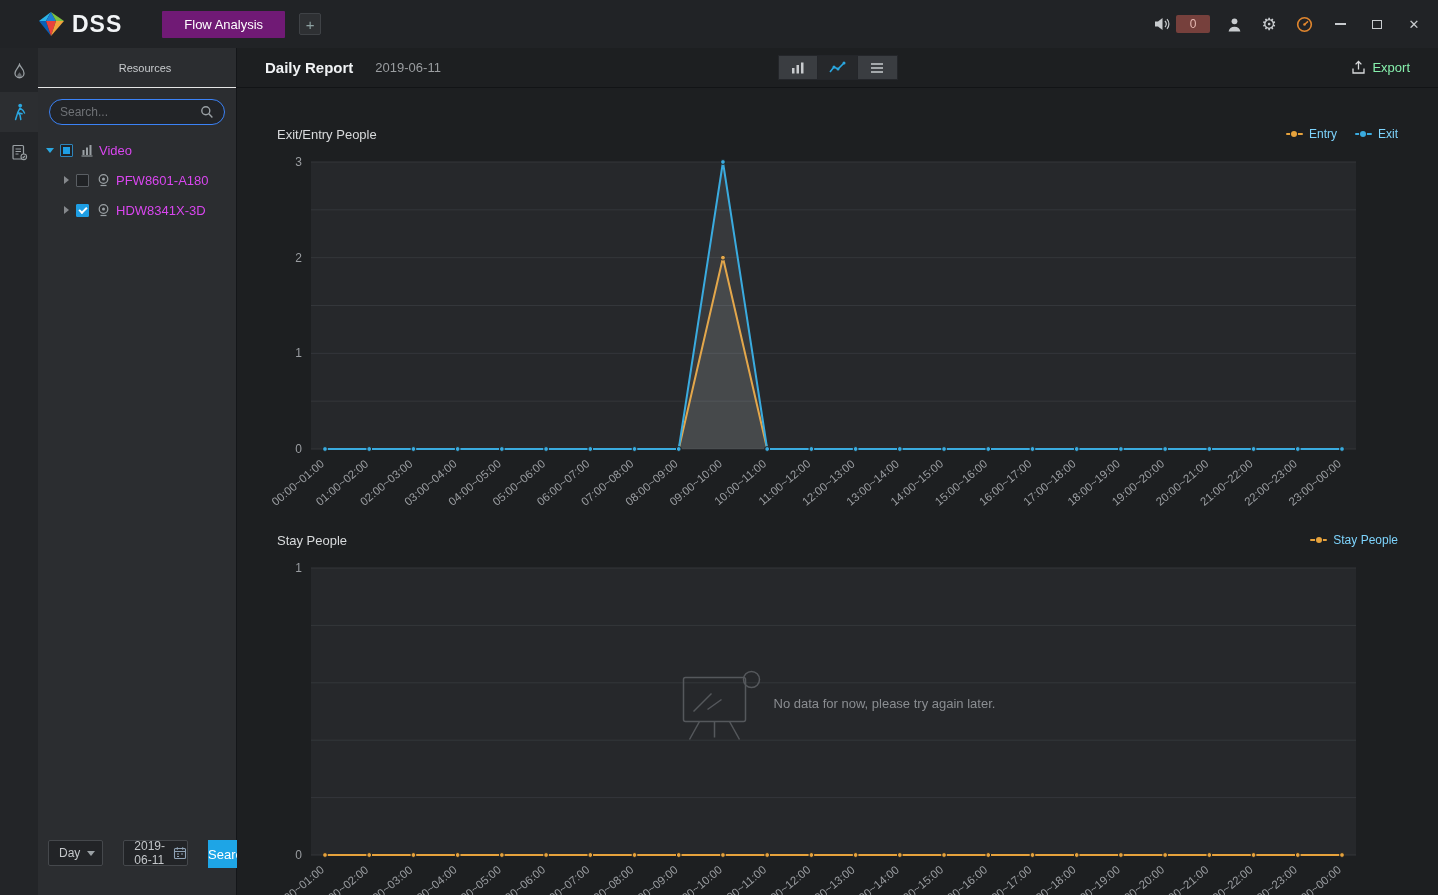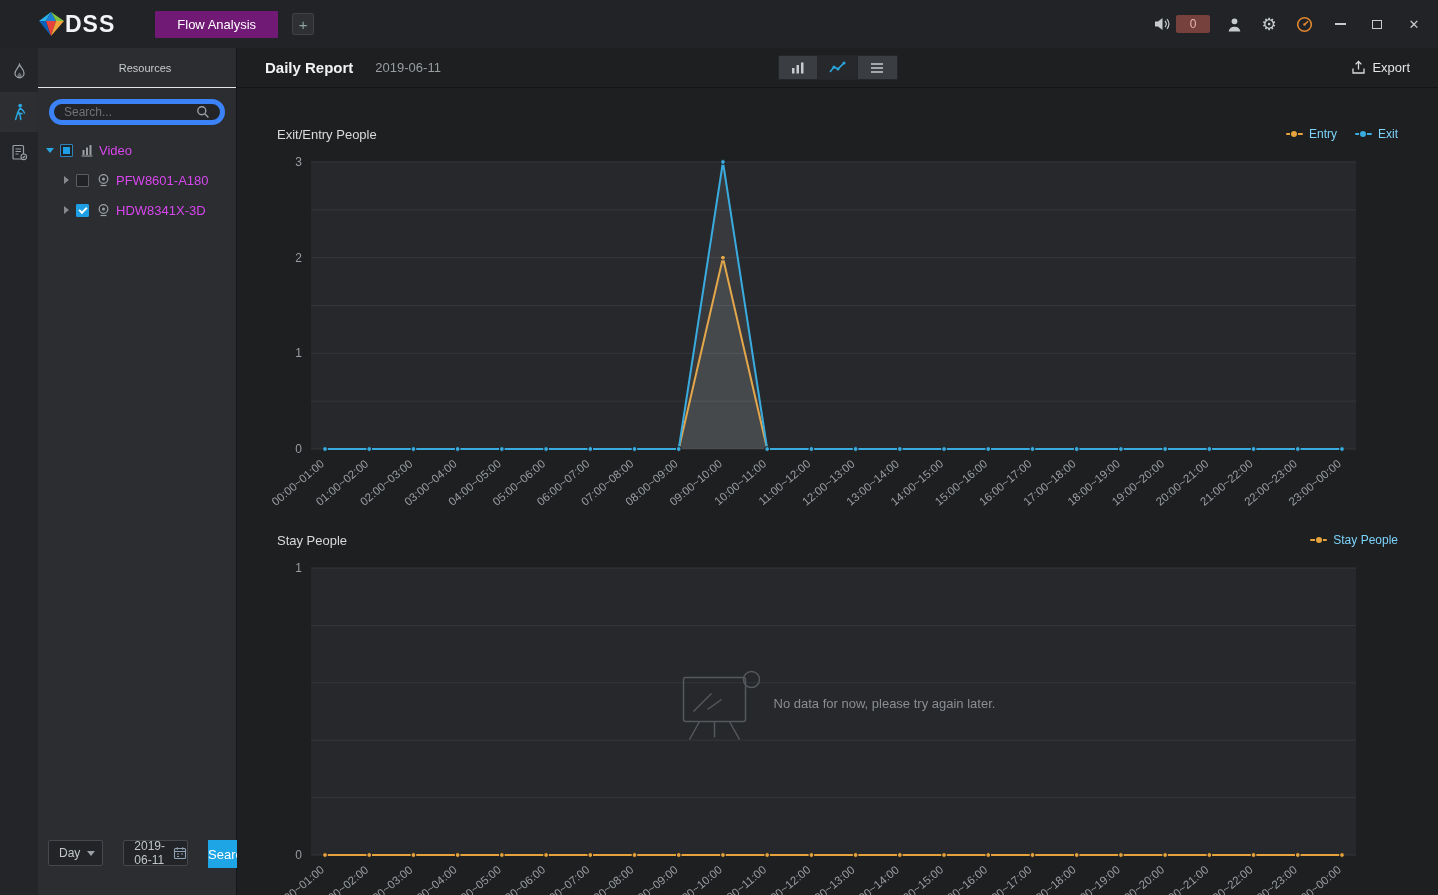--- a/index.html
+++ b/index.html
@@ -4,21 +4,21 @@
 <style>
   * { box-sizing: border-box; margin: 0; padding: 0; }
   html,body { width:1438px; height:895px; overflow:hidden; background:#1d1f21;
     font-family:"Liberation Sans", sans-serif; }
   button { font-family:inherit; background:none; border:none; cursor:pointer; }
 
   .window { width:1438px; height:895px; display:flex; flex-direction:column; }
 
   
   .titlebar { height:48px; background:#212326; display:flex; align-items:center; flex:none; }
-  .logo { display:flex; align-items:center; padding-left:38px; }
+  .logo { display:flex; align-items:center; gap:7px; padding-left:38px; }
   .logo-text { color:#f2f4f6; font-size:23px; font-weight:bold; letter-spacing:1px; }
   .tab { margin-left:40px; height:27px; padding:0 22px; background:#701a75; color:#fff;
     font-size:13px; display:flex; align-items:center; border-radius:1px; }
   .add-tab { margin-left:14px; width:22px; height:22px; background:#2e3033; border:1px solid #3f4246;
     color:#8fa3a3; font-size:15px; line-height:1; border-radius:2px; }
   .tb-right { margin-left:auto; display:flex; align-items:center; gap:13px; padding-right:12px; }
   .sound-group { display:flex; align-items:center; gap:5px; }
   .badge { min-width:34px; height:18px; background:#76403c; color:#e6b8b2; font-size:12px;
     display:inline-flex; align-items:center; justify-content:center; border-radius:2px; padding:0 8px; }
   .tb-btn { display:flex; align-items:center; justify-content:center; width:22px; height:22px; }
@@ -33,21 +33,21 @@
 
   .iconbar { width:38px; background:#232528; display:flex; flex-direction:column; align-items:center;
     padding-top:4px; flex:none; }
   .side-icon { width:38px; height:40px; display:flex; align-items:center; justify-content:center; }
   .side-icon.active { background:#2c2e31; }
 
   .resources { width:199px; background:#2b2d30; border-right:1px solid #141619; display:flex;
     flex-direction:column; flex:none; }
   .res-header { height:40px; line-height:40px; padding-left:16px; color:#c8cbce; font-size:11px;
     border-bottom:1px solid #e5e5e5;text-align:center; }
-  .search-box { margin:11px 11px 4px; height:26px; background:#222427; border:5px solid #3b82f6;
+  .search-box { margin:11px 11px 4px; height:26px; background:#222427; border:1px solid #3b82f6;
     border-radius:13px; display:flex; align-items:center; padding:0 10px; }
   .search-input { flex:1; background:transparent; border:none; outline:none; color:#c0c3c6;
     font-size:12px; min-width:0; }
   .search-input::placeholder { color:#6f7276; }
 
   .tree { margin-top:6px; }
   .tree-row { height:30px; display:flex; align-items:center; font-size:13px; color:#d946ef; }
   .tree-row.root { padding-left:8px; }
   .tree-row.device { padding-left:26px; }
   .caret-down { width:0; height:0; border-left:4.5px solid transparent; border-right:4.5px solid transparent;
@@ -76,21 +76,21 @@
   .main { flex:1; display:flex; flex-direction:column; background:#1d1f21; min-width:0; }
   .report-header { height:40px; flex:none; display:flex; align-items:center; padding:0 28px;
     border-bottom:1px solid #121416; position:relative; }
   .rh-title { color:#f0f2f4; font-size:15px; font-weight:bold; }
   .rh-date { margin-left:22px; color:#9a9da0; font-size:13px; }
   .view-toggles { position:absolute; left:50%; transform:translateX(-50%); display:flex; }
   .toggle { width:40px; height:25px; background:#3a3d41; border:1px solid #24262a; display:flex;
     align-items:center; justify-content:center; }
   .toggle + .toggle { border-left:none; }
   .toggle.active { background:#26282b; }
-  .export { margin-left:auto; display:flex; align-items:flex-start; gap:6px; color:#e5e5e5; font-size:13px; }
+  .export { margin-left:auto; display:flex; align-items:flex-start; gap:6px; color:#86efac; font-size:13px; }
 
   .charts { flex:1; padding:36px 40px 0; overflow:hidden; }
   .chart-title-row { display:flex; align-items:center; height:20px; margin-bottom:6px; }
   .chart-title { color:#d8dadc; font-size:13px; }
   .legend { margin-left:auto; display:flex; gap:18px; align-items:flex-start; color:#7dd3fc; font-size:12px; }
   .legend-item { display:inline-flex; align-items:center; gap:6px; }
   .legend-mark { display:inline-block; width:17px; height:2px; border-radius:1px; position:relative; }
   .legend-dot { position:absolute; left:5.5px; top:-2px; width:6px; height:6px; border-radius:50%;
     box-shadow:0 0 0 1px #1d1f21; }
   .sec2 { margin-top:8px; }

